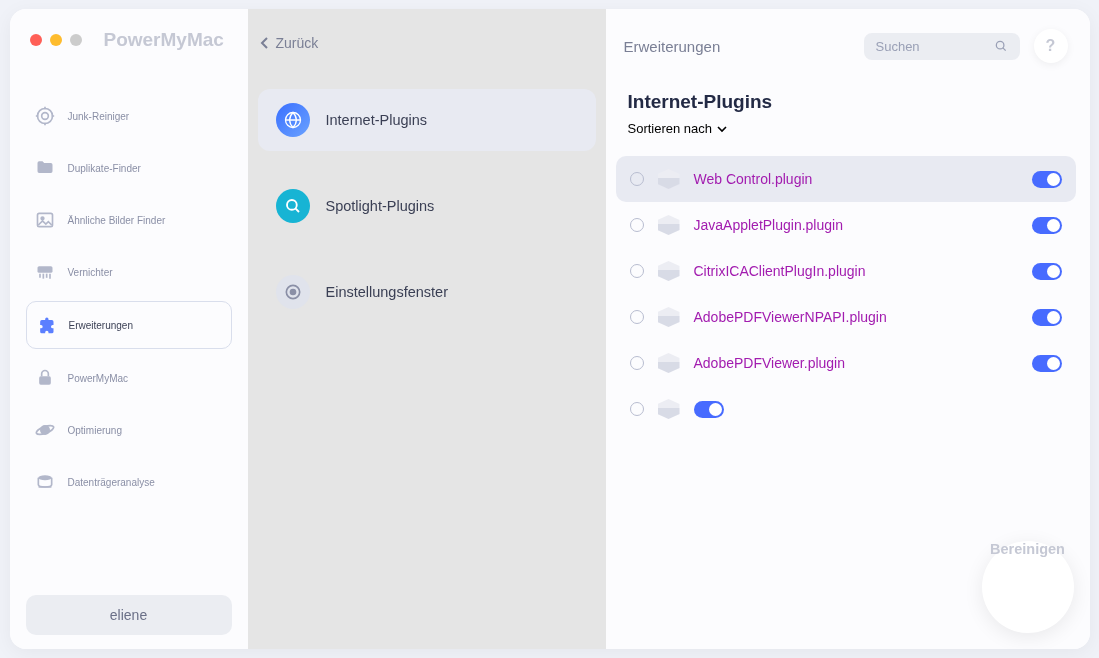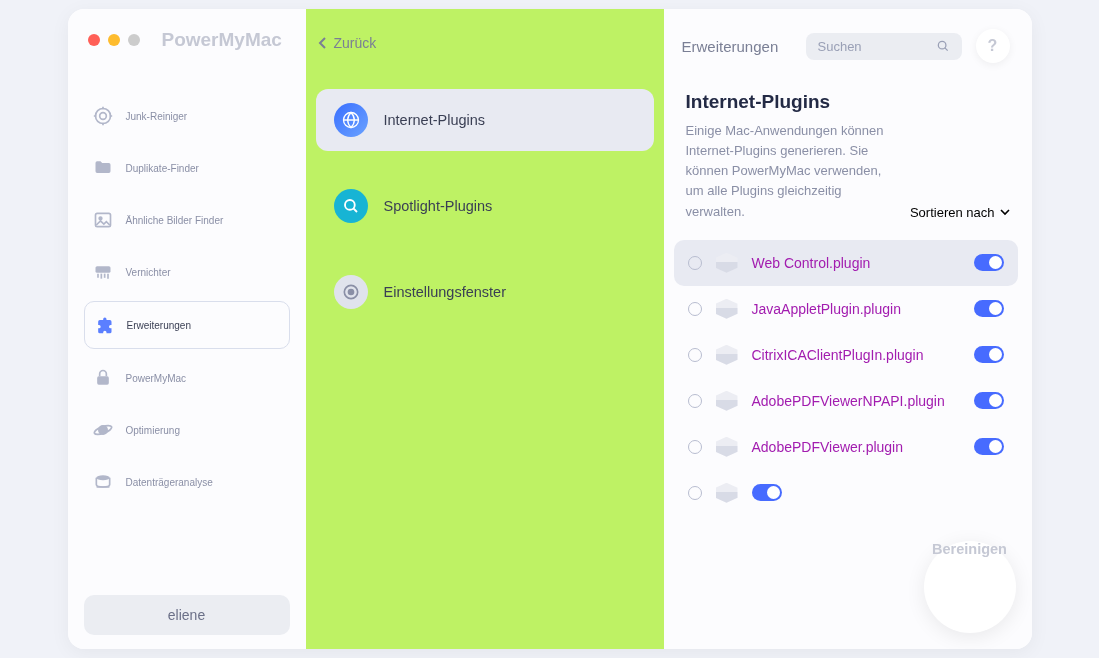--- a/index.html
+++ b/index.html
@@ -6,21 +6,21 @@
     body {
       font-family: -apple-system, BlinkMacSystemFont, 'Segoe UI', sans-serif;
       background: #f0f2f8;
       display: flex;
       justify-content: center;
       align-items: center;
       min-height: 658px;
       width: 1099px;
     }
     .window {
-      width: 964px;
+      width: 1080px;
       height: 640px;
       background: #fcfcfe;
       border-radius: 16px;
       box-shadow: 0 4px 20px rgba(0,0,0,0.05);
       display: flex;
       overflow: hidden;
       position: relative;
       margin: 8px;
     }
     .sidebar {
@@ -91,21 +91,21 @@
       padding: 12px;
       text-align: center;
       color: #6b7088;
       font-size: 14px;
       cursor: pointer;
     }
 
     .middle-col {
       width: 358px;
       padding-top: 20px;
-      background: #bef264;
+      background: #e5e5e5;
     }
     .back-button {
       display: flex;
       align-items: center;
       gap: 6px;
       color: #7a7f95;
       font-size: 14px;
       padding: 6px 8px;
       margin-left: 4px;
       cursor: pointer;
@@ -470,21 +470,20 @@
         </span>
       </div>
       <div class="help-btn">
         <span>?</span>
       </div>
     </div>
 
     <div class="content-header">
       <h1>Internet-Plugins</h1>
       <div class="desc-row">
-        <p>Einige Mac-Anwendungen können Internet-Plugins generieren. Sie können PowerMyMac verwenden, um alle Plugins gleichzeitig verwalten.</p>
         <div class="sort-by">
           <span>Sortieren nach</span>
           <span>
             <svg width="10" height="8" viewBox="0 0 10 8" fill="none" stroke="currentColor" stroke-width="1.6">
                 <polyline points="1,2 5,6 9,2"></polyline>
               </svg>
           </span>
         </div>
       </div>
     </div>

